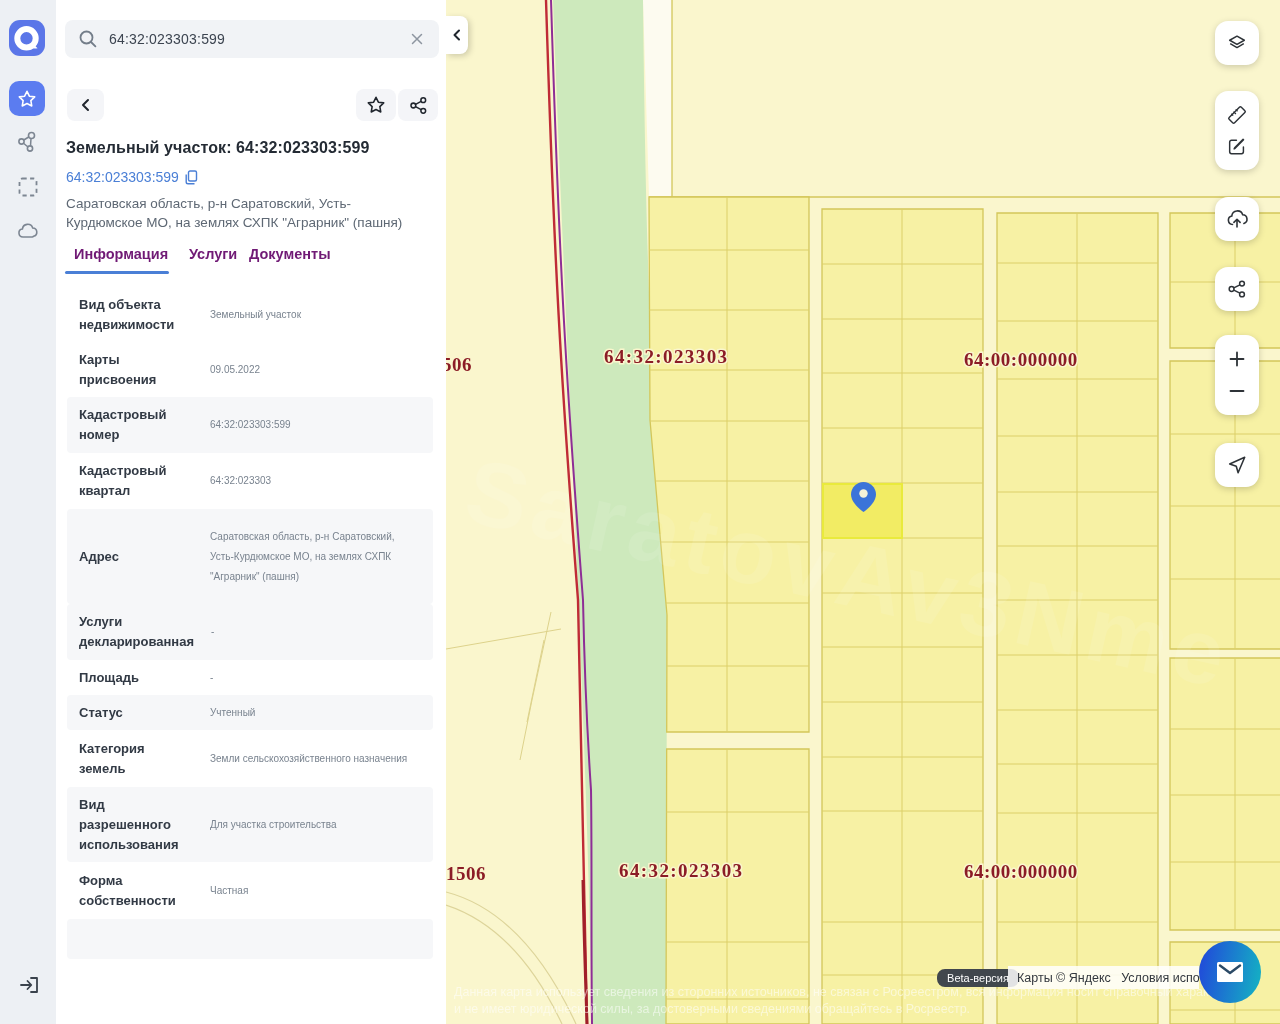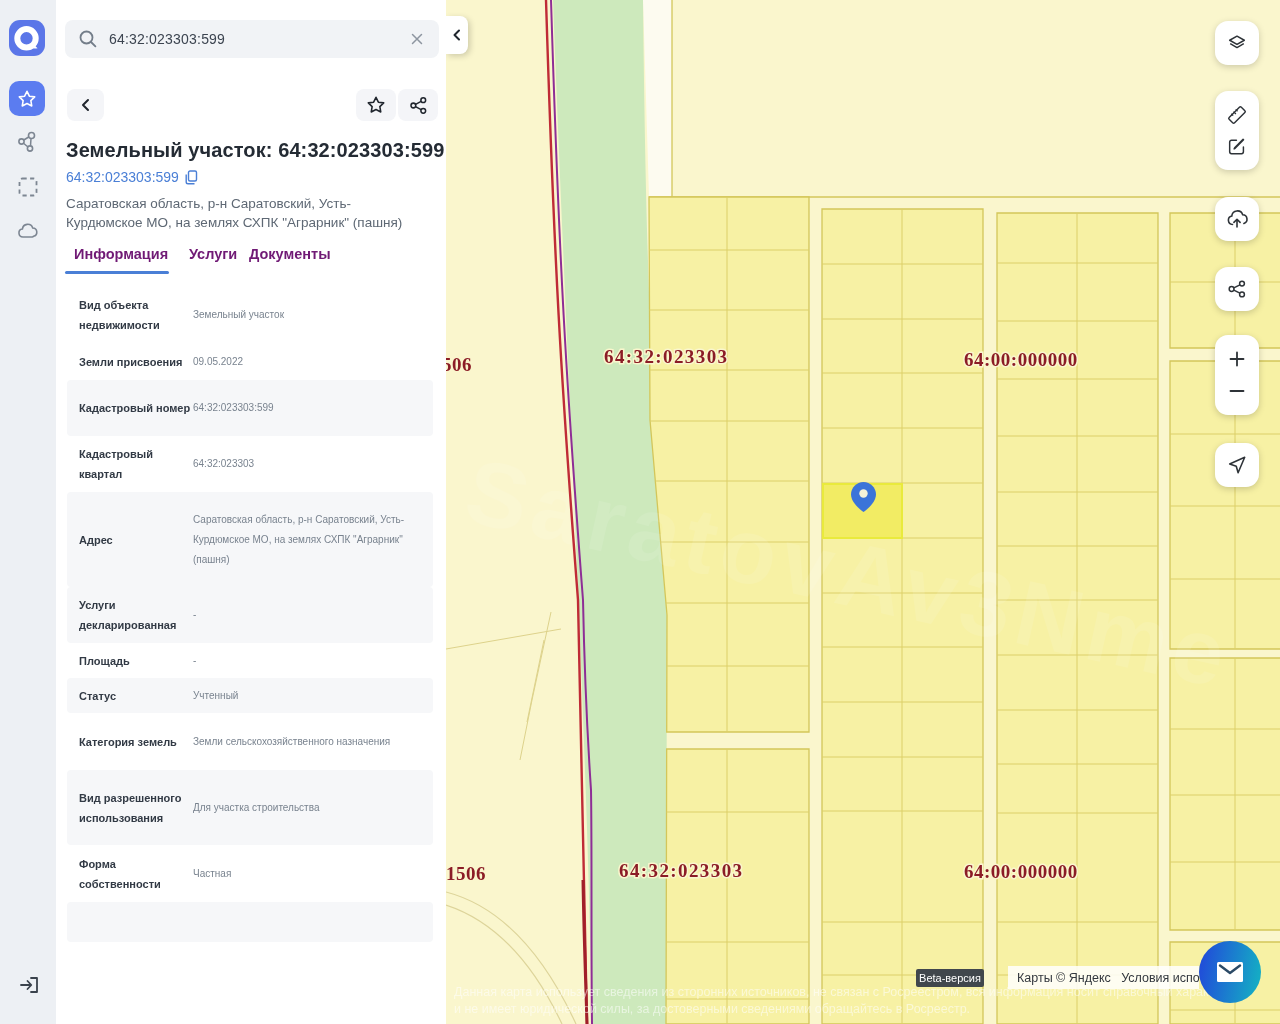--- a/index.html
+++ b/index.html
@@ -8,35 +8,35 @@
 #logo{position:absolute;left:9px;top:20px;width:36px;height:36px;border-radius:11px;background:#5b76e8}
 #starbtn{position:absolute;left:9px;top:81px;width:36px;height:35px;border-radius:10px;background:#5b7cf0;display:flex;align-items:center;justify-content:center}
 .railic{position:absolute;left:16px;width:24px;height:24px}
 
 #side{position:absolute;left:56px;top:0;width:390px;height:1024px;background:#fff}
 #search{position:absolute;left:9px;top:20px;width:374px;height:38px;background:#f1f3f6;border-radius:8px;display:flex;align-items:center}
 #search .q{margin-left:13px}
 #search .txt{margin-left:11px;font-size:14px;color:#3c4450;letter-spacing:.2px}
 #search .x{position:absolute;right:14px;top:11px}
 .hbtn{position:absolute;top:89px;height:32px;background:#f4f5f8;border-radius:8px;display:flex;align-items:center;justify-content:center}
-#title{position:absolute;left:10px;top:139px;font-size:20px;font-weight:bold;color:#242b34;letter-spacing:.1px}
+#title{position:absolute;left:10px;top:139px;font-size:16px;font-weight:bold;color:#242b34;letter-spacing:.1px}
 #cadlink{position:absolute;left:10px;top:169px;font-size:14px;color:#4a7fd6;display:flex;align-items:center;gap:5px}
 #addr{position:absolute;left:10px;top:194px;width:342px;font-size:13.5px;line-height:19px;color:#5e6874}
 .tab{position:absolute;top:246px;font-size:14.5px;font-weight:bold;color:#701a75}
 #underline{position:absolute;left:9px;top:271px;width:104px;height:3px;background:#4a7fd6;border-radius:2px}
 #tbl{position:absolute;left:11px;top:287px;width:366px}
 .trow{display:flex;align-items:center;padding:7px 12px;border-radius:4px}
 .trow.gray{background:#f6f7f9}
-.tlabel{flex:0 0 114px;font-size:11px;line-height:20px;color:#323a45;font-weight:bold}
+.tlabel{flex:0 0 114px;margin-right:17px;font-size:13px;line-height:20px;color:#323a45;font-weight:bold}
 .tvalue{flex:1;font-size:10px;line-height:20px;color:#79838f}
 
 #map{position:absolute;left:446px;top:0;width:834px;height:1024px;overflow:hidden}
 #collapse{position:absolute;left:0;top:16px;width:22px;height:38px;background:#fff;border-radius:0 8px 8px 0;box-shadow:2px 2px 6px rgba(0,0,0,.18);display:flex;align-items:center;justify-content:center}
 .mbtn{position:absolute;left:769px;width:44px;background:#fff;border-radius:13px;box-shadow:0 2px 7px rgba(0,0,0,.18);display:flex;flex-direction:column;align-items:center;justify-content:center}
-#beta{position:absolute;left:470px;top:969px;width:68px;height:18px;background:#41474d;border-radius:2px;color:#fff;font-size:11px;display:flex;align-items:center;justify-content:center}
+#beta{position:absolute;left:491px;top:969px;width:82px;height:18px;background:#41474d;border-radius:8px;color:#fff;font-size:11px;display:flex;align-items:center;justify-content:center}
 #attr{position:absolute;left:562px;top:966px;width:191px;height:23px;background:rgba(255,255,255,.85);display:flex;align-items:center;font-size:12.5px;color:#33383e;padding-left:9px;white-space:nowrap;overflow:hidden}
 #disc1,#disc2{position:absolute;left:8px;color:rgba(255,255,255,.55);font-size:12.5px;white-space:nowrap}
 #disc1{top:985px}
 #disc2{top:1002px}
 #chat{position:absolute;left:753px;top:941px;width:62px;height:62px;border-radius:50%;background:linear-gradient(100deg,#2050d8 10%,#15aac5 90%);display:flex;align-items:center;justify-content:center}
 </style></head><body>
 
 <div id="side">
   <div id="search">
     <svg class="q" width="20" height="20" viewBox="0 0 20 20">
@@ -78,21 +78,21 @@
   <div class="tab" style="left:18px">Информация</div>
   <div class="tab" style="left:133px">Услуги</div>
   <div class="tab" style="left:193px">Документы</div>
   <div id="underline"></div>
   <div id="tbl">
 <div class="trow" style="min-height:56px">
         <div class="tlabel">Вид объекта недвижимости</div>
         <div class="tvalue">Земельный участок</div>
       </div>
 <div class="trow" style="min-height:37px">
-        <div class="tlabel">Земли присвоения</div>
+        <div class="tlabel">Карты присвоения</div>
         <div class="tvalue">09.05.2022</div>
       </div>
 <div class="trow gray" style="min-height:56px">
         <div class="tlabel">Кадастровый номер</div>
         <div class="tvalue">64:32:023303:599</div>
       </div>
 <div class="trow" style="min-height:56px">
         <div class="tlabel">Кадастровый квартал</div>
         <div class="tvalue">64:32:023303</div>
       </div>

